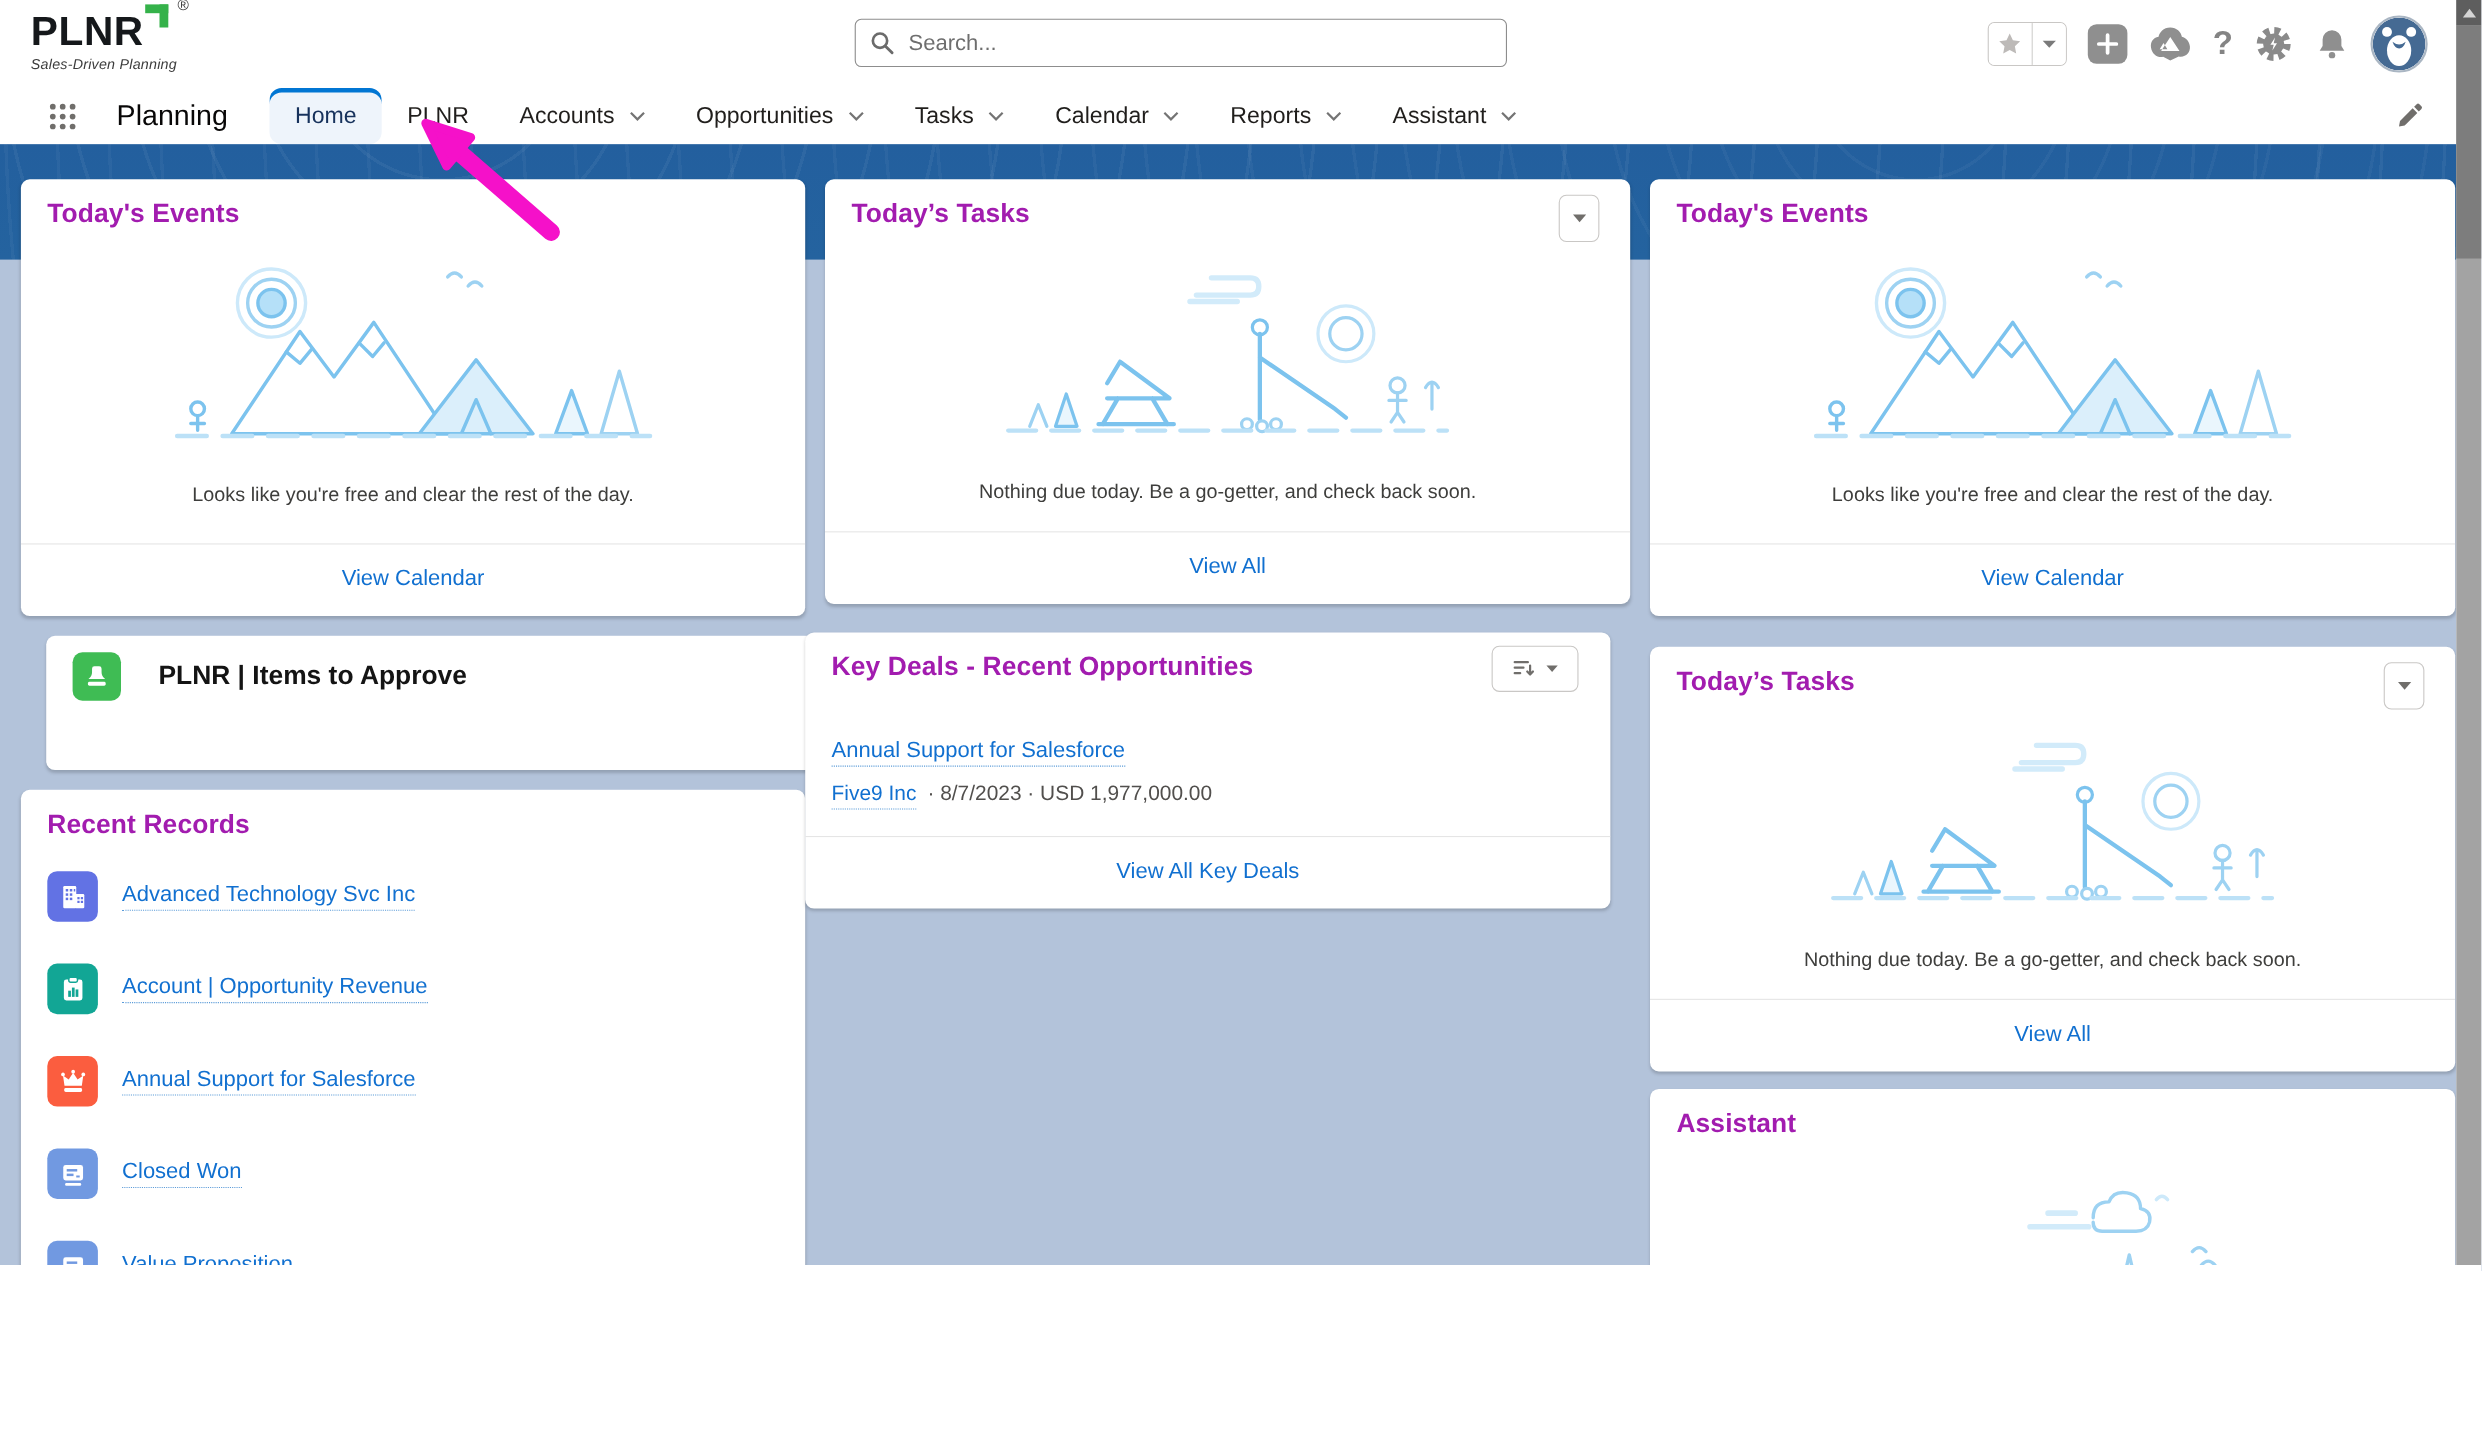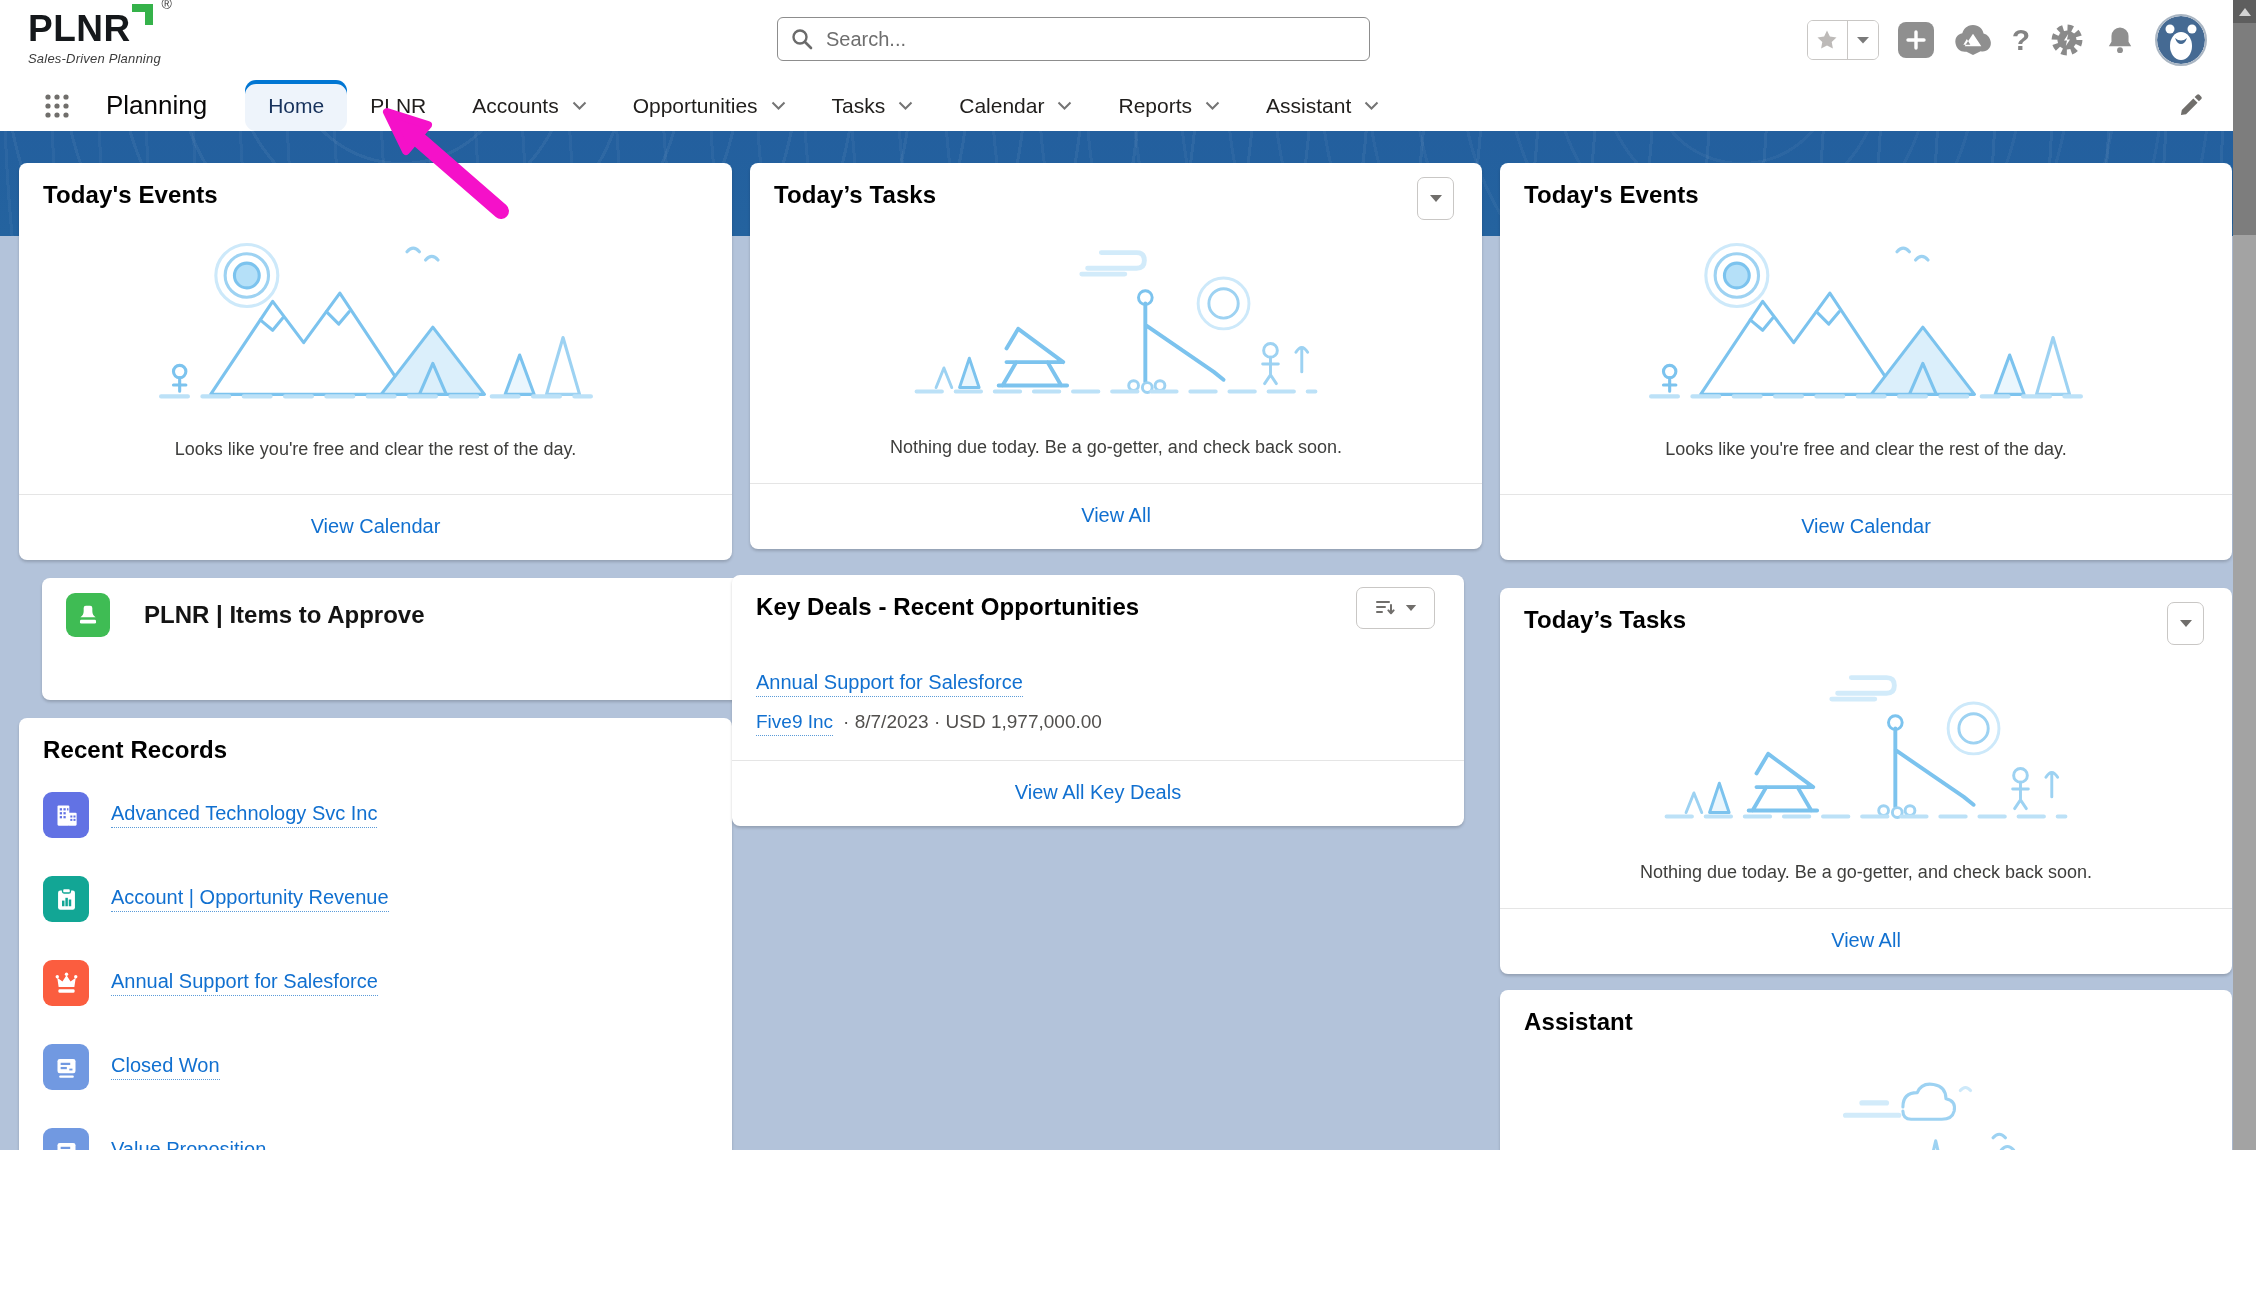--- a/index.html
+++ b/index.html
@@ -48,21 +48,21 @@
   
   .content { position:absolute; top:131px; left:0; right:23px; bottom:0; background:#b3c3da; overflow:hidden; }
   .band { position:absolute; top:0; left:0; right:0; height:105px;
           background:linear-gradient(180deg,#235f9e 0%,#24639f 100%); }
   .band::after { content:""; position:absolute; inset:0;
           background:repeating-radial-gradient(circle at 18% -80px, transparent 0 54px, rgba(255,255,255,.05) 54px 57px),
                      repeating-radial-gradient(circle at 78% -60px, transparent 0 44px, rgba(255,255,255,.04) 44px 47px); }
 
   .card { position:absolute; background:#fff; border-radius:8px; box-shadow:0 2px 3px rgba(0,0,0,.18);
           display:flex; flex-direction:column; overflow:hidden; }
-  .card-title { font-size:24px; font-weight:700; color:#000000; padding:18px 24px 0; letter-spacing:.1px; }
+  .card-title { font-size:24px; font-weight:700; color:#a21caf; padding:18px 24px 0; letter-spacing:.1px; }
   .illus { display:flex; justify-content:center; }
   .empty { font-size:18px; color:#3e3e3c; text-align:center; padding:0 30px; }
   .card-foot { margin-top:auto; border-top:1px solid #e5e5e5; text-align:center; padding:20px 0 22px; }
   a.link { color:#1170d0; text-decoration:none; font-size:20px; cursor:pointer; }
   a.dotted { border-bottom:1px dotted #5b9bd8; padding-bottom:2px; }
 
   .dd-btn { position:absolute; right:28px; top:14px; width:37px; height:43px; background:#fff;
             border:1px solid #c9c7c5; border-radius:7px; cursor:pointer;
             display:flex; align-items:center; justify-content:center; }
   .sort-btn { position:absolute; right:29px; top:12px; width:79px; height:42px; background:#fff;

